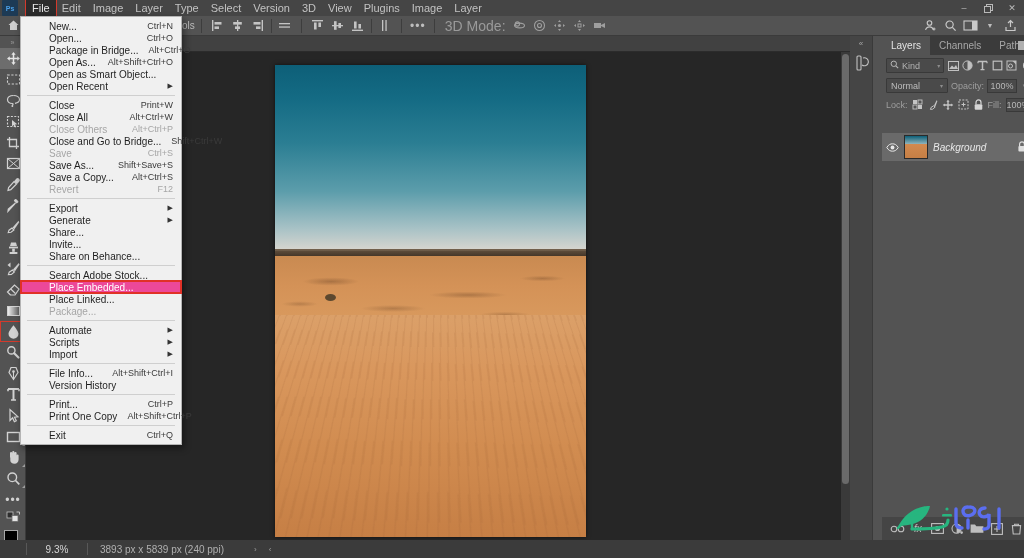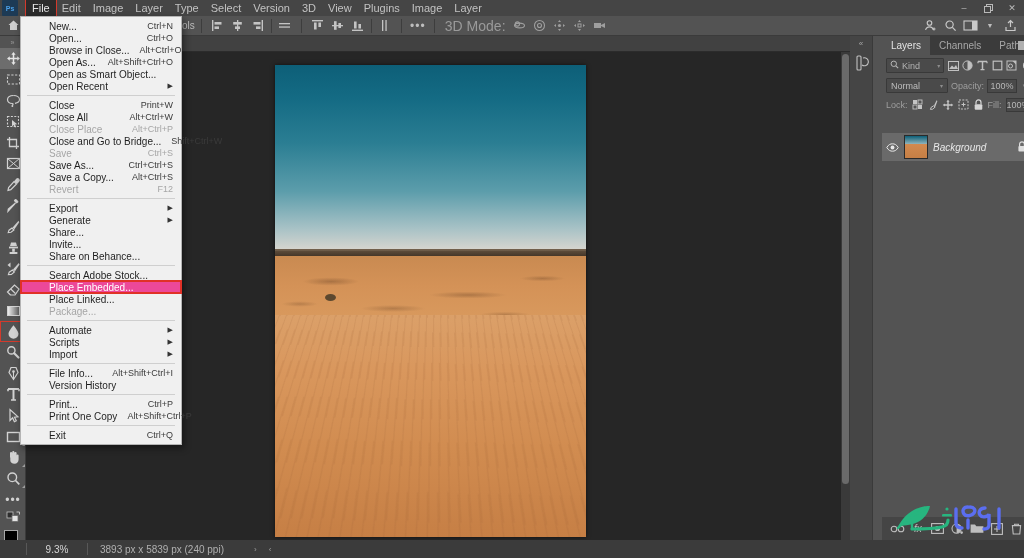--- a/index.html
+++ b/index.html
@@ -868,21 +868,21 @@
   <div class="dropdown" id="file-dropdown">
       <div class="mrow">
         <span class="mlabel">New...</span>
         <span class="mshort">Ctrl+N</span>
       </div>
       <div class="mrow">
         <span class="mlabel">Open...</span>
         <span class="mshort">Ctrl+O</span>
       </div>
       <div class="mrow">
-        <span class="mlabel">Browse in Close...</span>
+        <span class="mlabel">Package in Bridge...</span>
         <span class="mshort">Alt+Ctrl+O</span>
       </div>
       <div class="mrow">
         <span class="mlabel">Open As...</span>
         <span class="mshort">Alt+Shift+Ctrl+O</span>
       </div>
       <div class="mrow">
         <span class="mlabel">Open as Smart Object...</span>
       </div>
       <div class="mrow">
@@ -892,34 +892,34 @@
       <div class="mdiv"></div>
       <div class="mrow">
         <span class="mlabel">Close</span>
         <span class="mshort">Print+W</span>
       </div>
       <div class="mrow">
         <span class="mlabel">Close All</span>
         <span class="mshort">Alt+Ctrl+W</span>
       </div>
       <div class="mrow disabled">
-        <span class="mlabel">Close Place</span>
+        <span class="mlabel">Close Others</span>
         <span class="mshort">Alt+Ctrl+P</span>
       </div>
       <div class="mrow">
         <span class="mlabel">Close and Go to Bridge...</span>
         <span class="mshort">Shift+Ctrl+W</span>
       </div>
       <div class="mrow disabled">
         <span class="mlabel">Save</span>
         <span class="mshort">Ctrl+S</span>
       </div>
       <div class="mrow">
         <span class="mlabel">Save As...</span>
-        <span class="mshort">Ctrl+Ctrl+S</span>
+        <span class="mshort">Shift+Save+S</span>
       </div>
       <div class="mrow">
         <span class="mlabel">Save a Copy...</span>
         <span class="mshort">Alt+Ctrl+S</span>
       </div>
       <div class="mrow disabled">
         <span class="mlabel">Revert</span>
         <span class="mshort">F12</span>
       </div>
       <div class="mdiv"></div>

